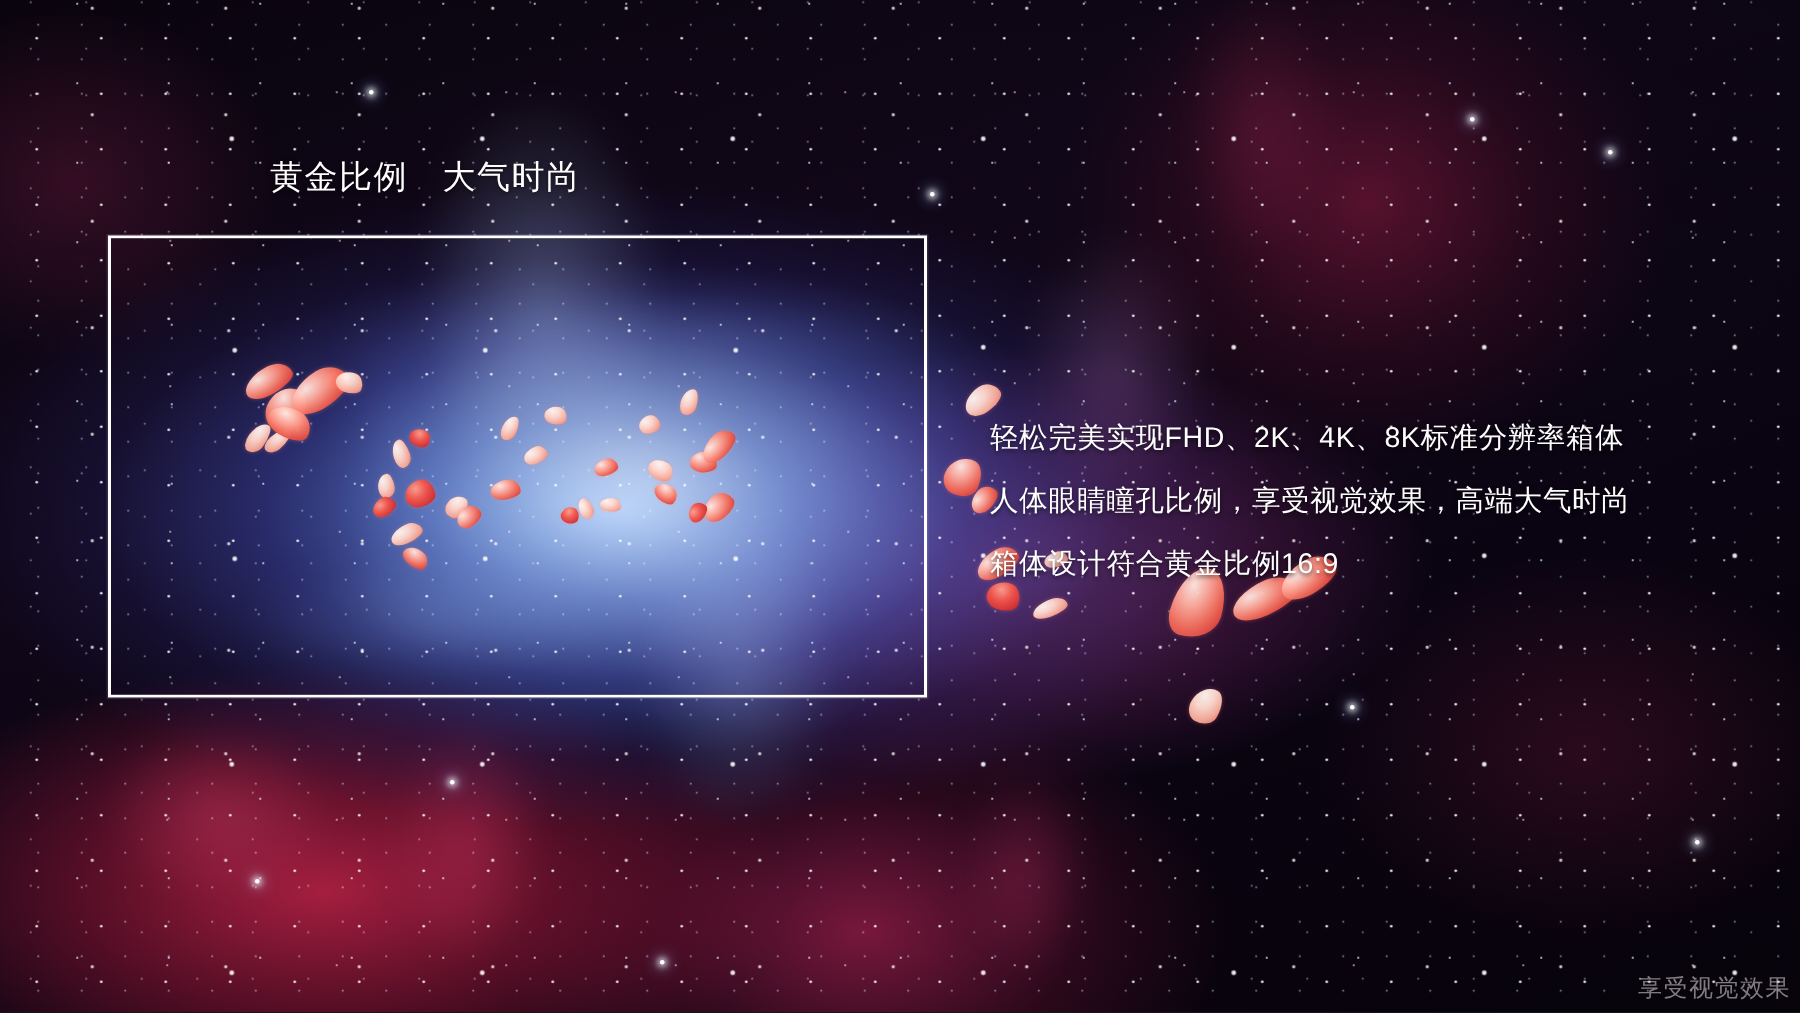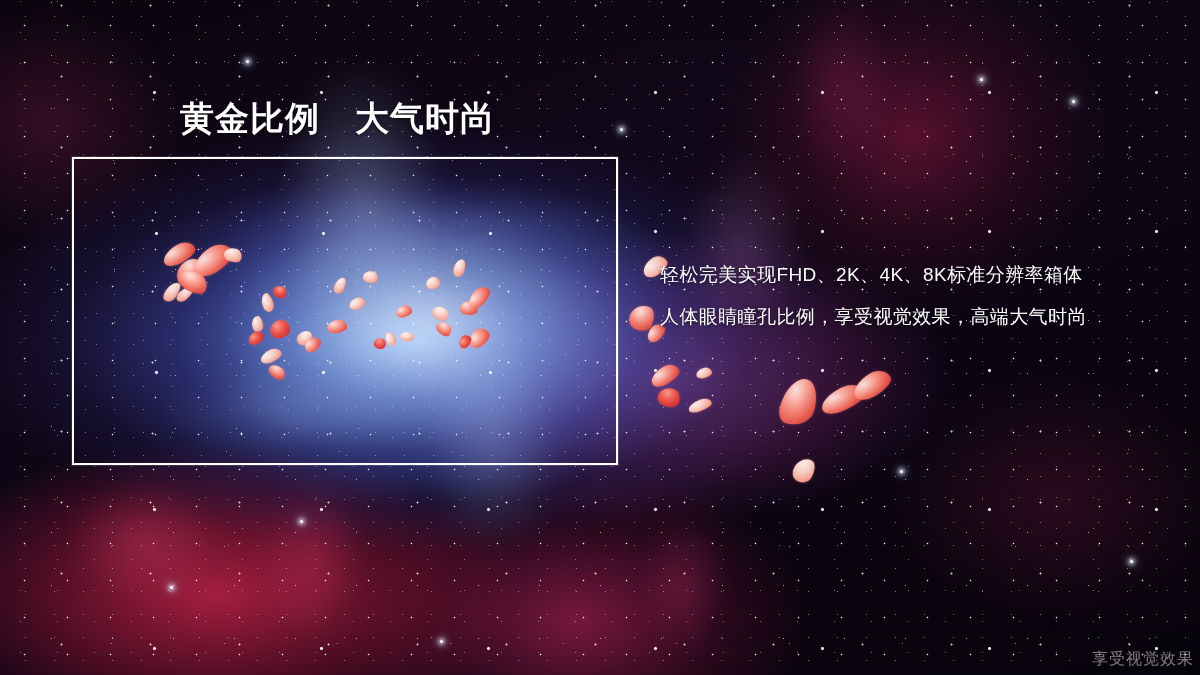--- a/index.html
+++ b/index.html
@@ -166,33 +166,32 @@
     top: -157px;
     width: 1200px;
     height: 675px;
   }
 
   
   #title {
     position: absolute;
     left: 180px;
     top: 101px;
-    font-size: 34px;
+    font-size: 22px;
     line-height: 34px;
     color: #ffffff;
     letter-spacing: 1px;
     white-space: pre;
     text-shadow: 0 1px 3px rgba(0,0,0,0.55);
-    font-weight: bold;
   }
 
   #body-text {
     position: absolute;
     left: 660px;
-    top: 254px;
+    top: 272px;
     width: 520px;
     color: #ffffff;
     font-size: 19px;
     line-height: 42px;
     letter-spacing: 0.4px;
     text-shadow: 0 1px 3px rgba(0,0,0,0.6);
   }
   #body-text .line { white-space: pre; }
 
   #watermark {
@@ -321,17 +320,18 @@
       <div class="petal" style="position:absolute;left:176px;top:270px;width:30px;height:20px;transform:rotate(30deg)"></div>
       <div class="petal pale" style="position:absolute;left:222px;top:246px;width:18px;height:14px;transform:rotate(20deg)"></div>
     </div>
   </div>
 
   <div id="title">黄金比例　大气时尚</div>
 
   <div id="body-text">
     <div class="line">轻松完美实现FHD、2K、4K、8K标准分辨率箱体</div>
     <div class="line">人体眼睛瞳孔比例，享受视觉效果，高端大气时尚</div>
+    <div class="line">箱体设计符合黄金比例16:9</div>
   </div>
 
   <div id="watermark">享受视觉效果</div>
 
 </div>
 
 </body></html>

